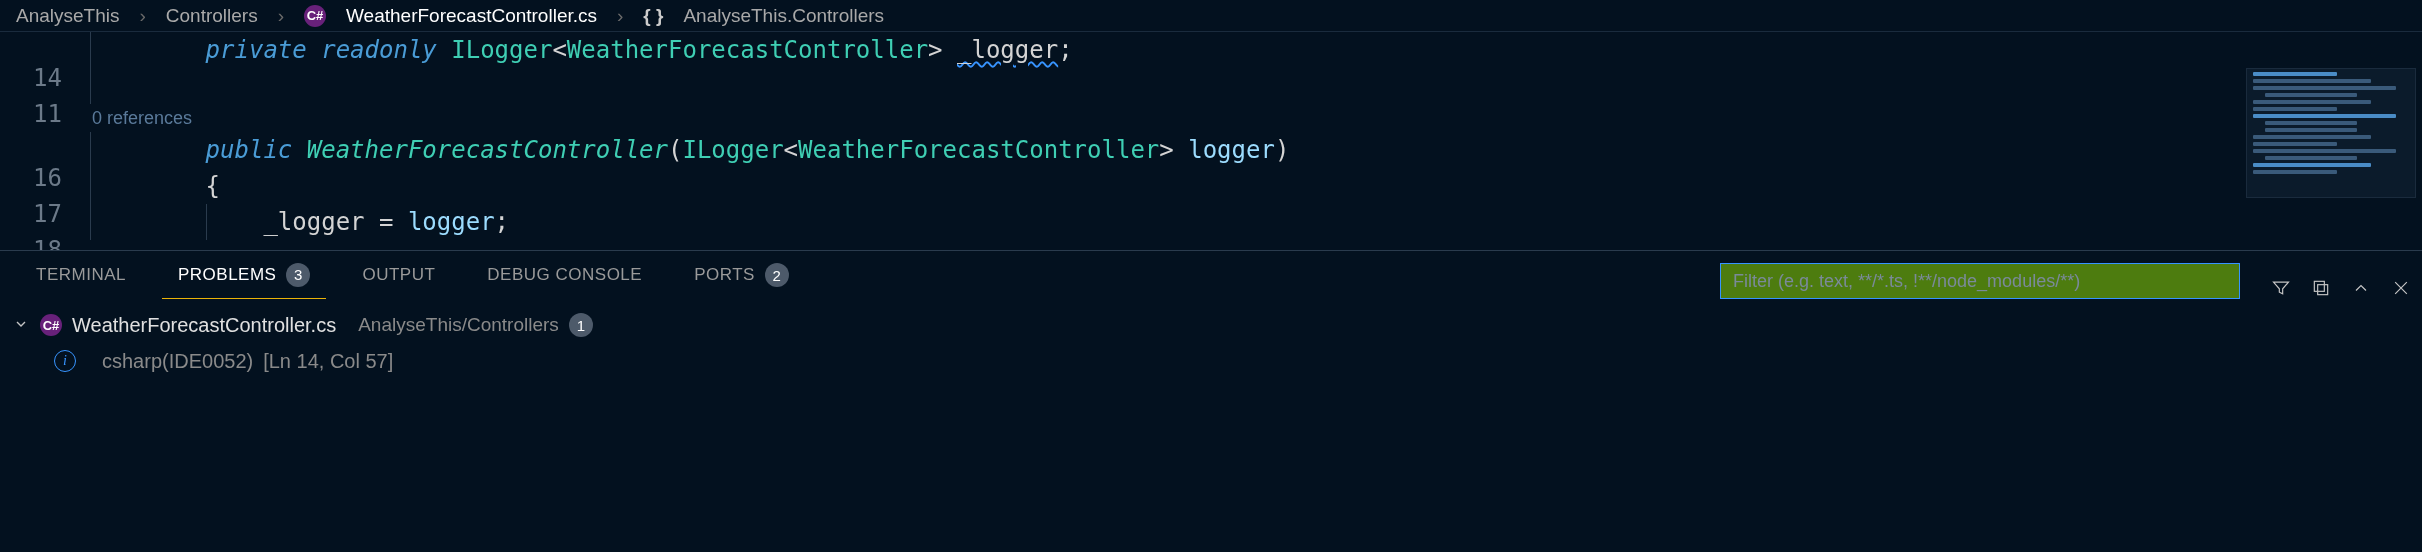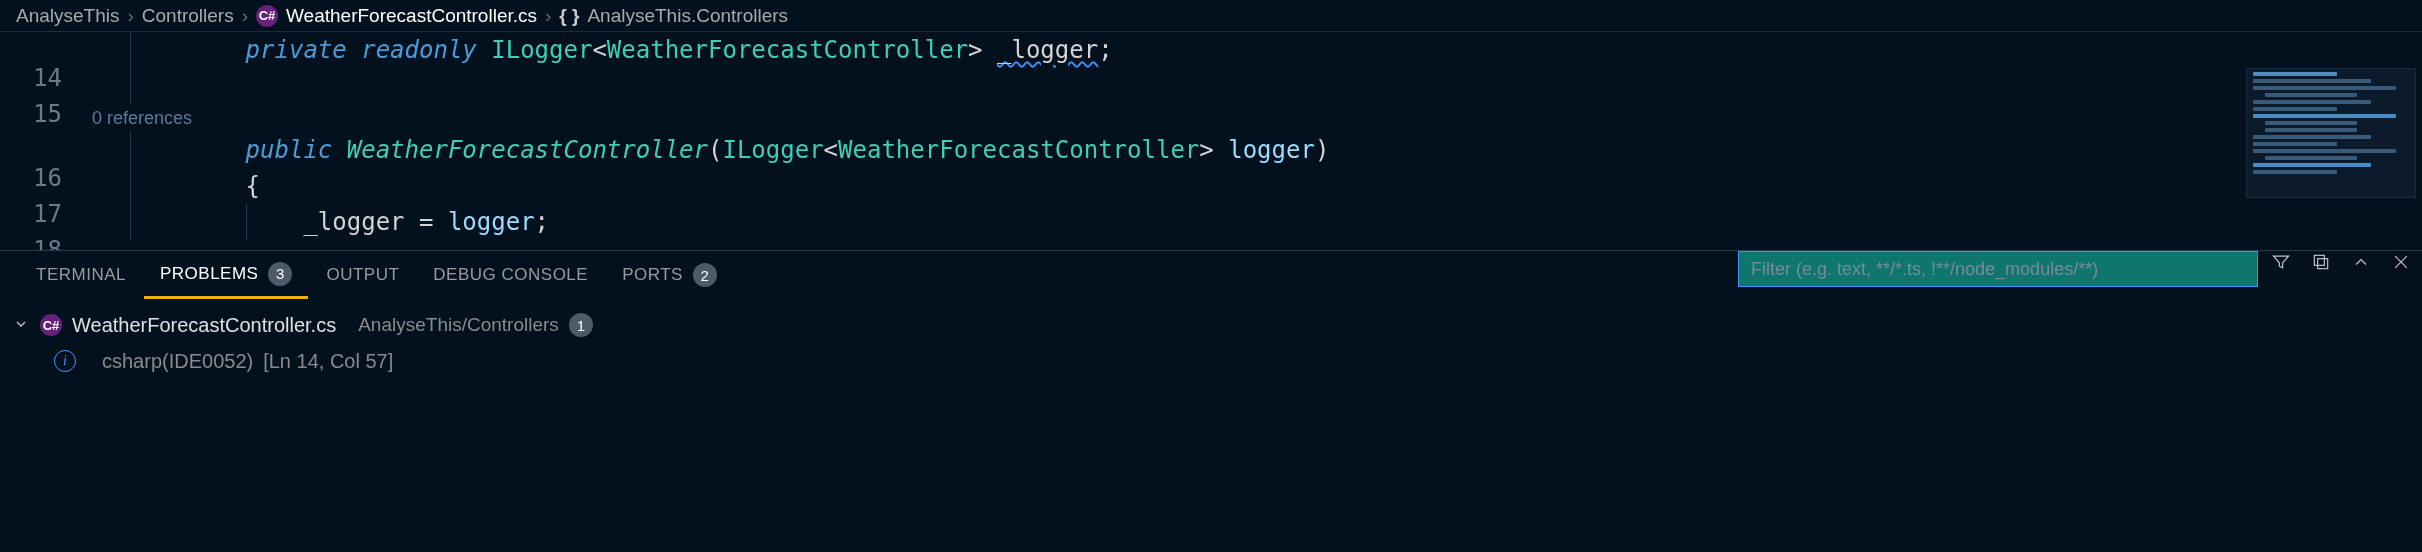--- a/index.html
+++ b/index.html
@@ -9,21 +9,21 @@
   font-family: "Segoe UI", -apple-system, sans-serif;
   font-size: 20px;
   width: 2422px;
   height: 552px;
   overflow: hidden;
   position: relative;
 }
 .breadcrumb {
   display: flex;
   align-items: center;
-  gap: 8px;
+  gap: 20px;
   padding: 4px 16px;
   height: 32px;
   font-size: 19px;
   color: #a9a9a9;
   border-bottom: 1px solid #1a2b3d;
 }
 .breadcrumb-item { color: #a9a9a9; }
 .breadcrumb-sep { color: #6a6a6a; }
 .csharp-icon {
   display: inline-flex;
@@ -62,21 +62,21 @@
 .code { flex: 1; position: relative; }
 .codelens {
   font-size: 18px;
   color: #5a7a9a;
   height: 28px;
   line-height: 28px;
   font-family: "Segoe UI", sans-serif;
   padding-left: 2px;
 }
 .gutter .codelens-sp { height: 28px; }
-.line { height: 36px; white-space: pre; margin-left: 40px; }
+.line { height: 36px; white-space: pre; }
 .indent-guide {
   border-left: 1px solid #2a3b4d;
   display: inline-block;
   width: 1px;
   height: 36px;
   vertical-align: top;
   margin-right: -1px;
 }
 .kw { color: #4a9cd6; font-style: italic; }
 .type { color: #3fcfb4; }
@@ -105,55 +105,55 @@
 .mm-l.i { margin-left: 18px; width: 55%; }
 .mm-l.k { background: #4a8cc6; }
 
 .panel {
   border-top: 1px solid #2a3b4d;
   background: #03111f;
   height: 302px;
 }
 .tabs-row {
   display: flex;
-  align-items: flex-start;
+  align-items: flex-end;
   height: 48px;
   padding: 0 10px 0 20px;
-  gap: 2px;
+  gap: 20px;
 }
 .tab {
   padding: 0 16px;
   height: 48px;
   display: inline-flex;
   align-items: center;
   gap: 10px;
   color: #9a9a9a;
   font-size: 17px;
   letter-spacing: 0.5px;
   cursor: pointer;
 }
 .tab.active {
   color: #ffffff;
-  border-bottom: 3px solid #eab308;
+  border-bottom: 1px solid #eab308;
 }
 .badge {
   background: #4d5a6a;
   color: #fff;
   border-radius: 12px;
   min-width: 24px;
   height: 24px;
   display: inline-flex;
   align-items: center;
   justify-content: center;
   font-size: 15px;
   padding: 0 6px;
 }
 .tabs-spacer { flex: 1; }
 .filter-input {
-  background: #0f766e;
+  background: #4d7c0f;
   border: 1px solid #3794ff;
   color: #cccccc;
   height: 34px;
   width: 520px;
   padding: 17px 12px;
   font-size: 18px;
   outline: none;
 }
 .filter-input::placeholder { color: #7a8a9a; }
 .panel-actions {
@@ -212,21 +212,21 @@
   <span class="breadcrumb-sep">›</span>
   <span class="namespace-icon">{ }</span>
   <span class="breadcrumb-item">AnalyseThis.Controllers</span>
 </div>
 
 <div class="editor-wrap">
   <div class="editor">
     <div class="gutter">
       <div class="codelens-sp"></div>
       <div class="ln">14</div>
-      <div class="ln">15</div>
+      <div class="ln">11</div>
       <div class="codelens-sp"></div>
       <div class="ln">16</div>
       <div class="ln">17</div>
       <div class="ln">18</div>
 
     </div>
     <div class="code">
       <div class="line"><span class="indent-guide"></span>        <span class="kw">private</span> <span class="kw">readonly</span> <span class="type">ILogger</span><span class="punc">&lt;</span><span class="type">WeatherForecastController</span><span class="punc">&gt;</span> <span class="ident squiggle">_logger</span><span class="punc">;</span></div>
       <div class="line"><span class="indent-guide"></span></div>
       <div class="codelens">        <span>0 references</span></div>

